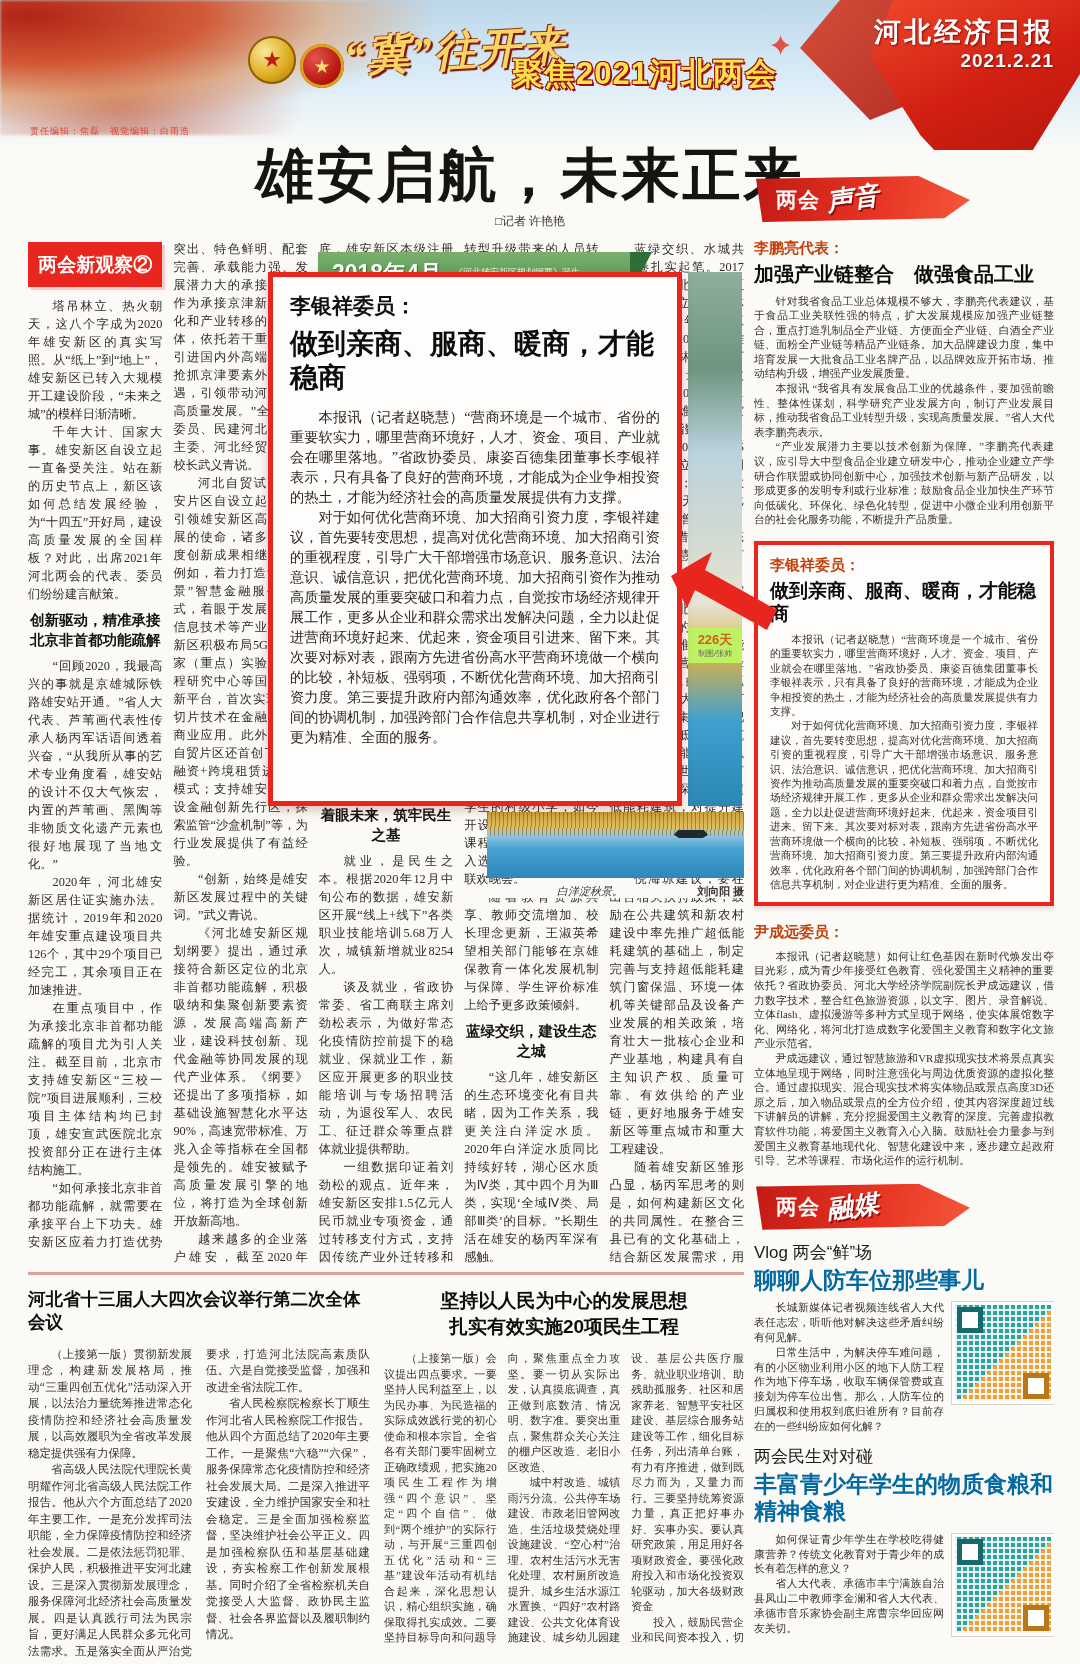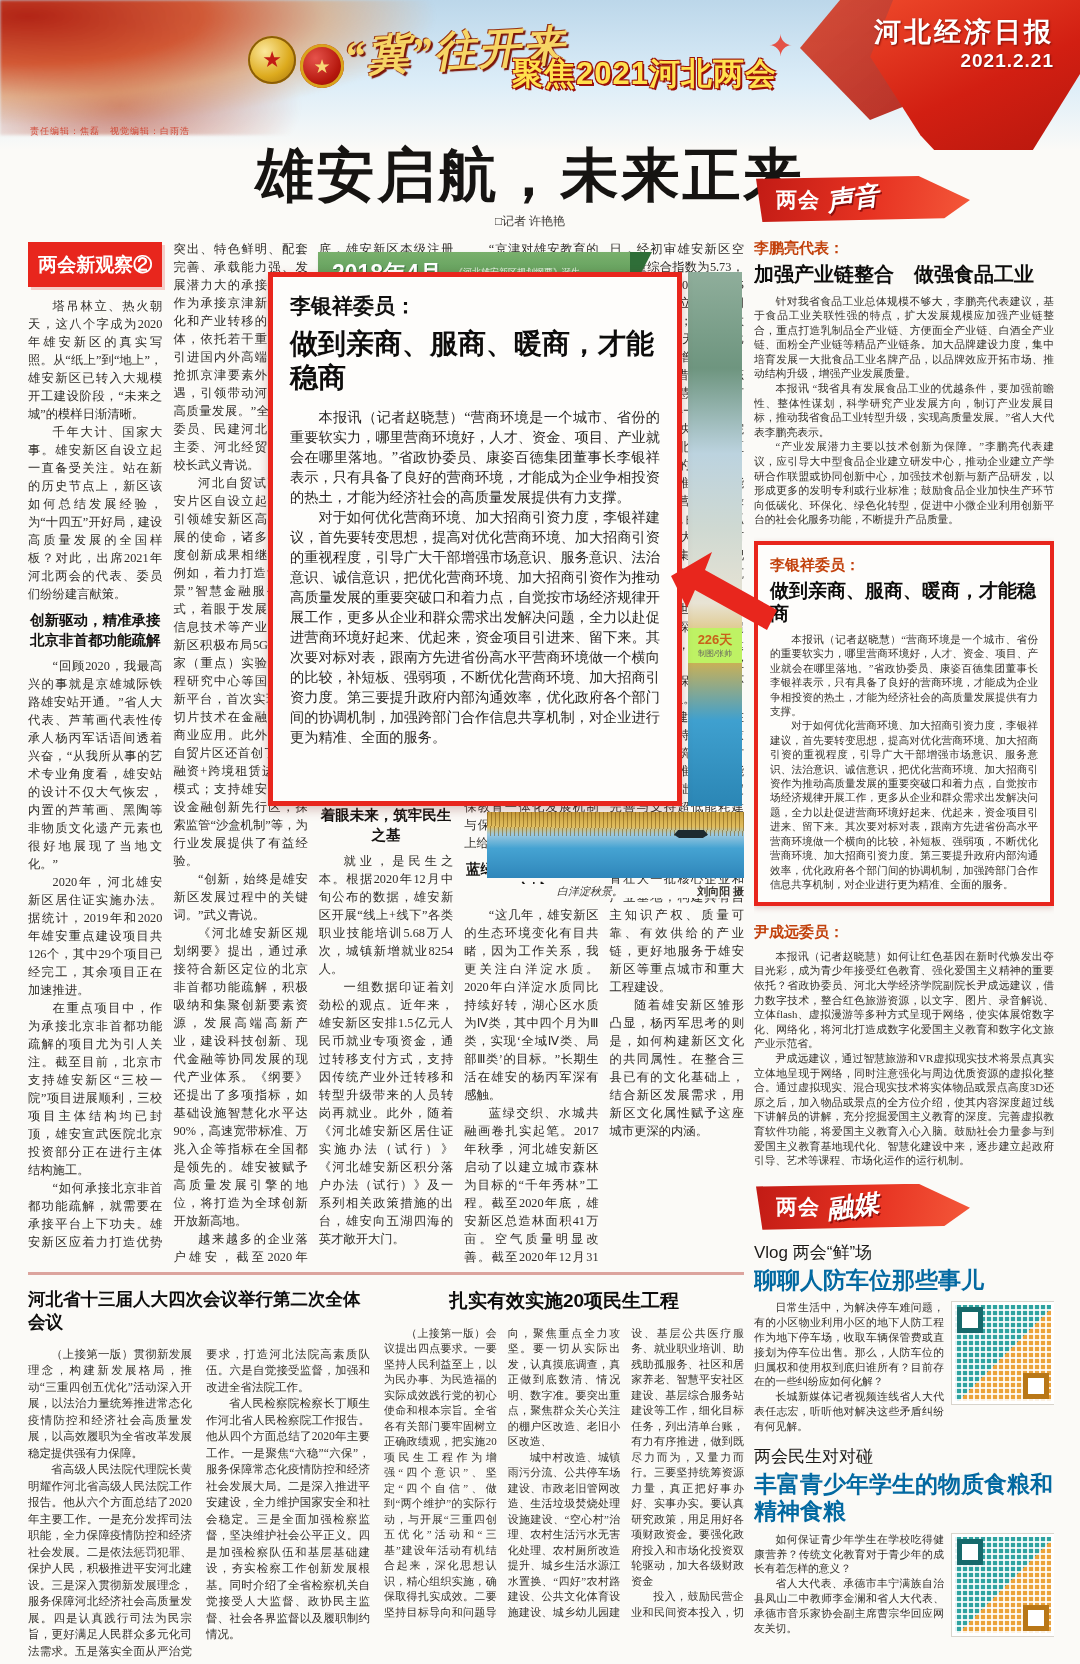--- a/index.html
+++ b/index.html
@@ -169,20 +169,21 @@
       <div class="blk p">在重点项目中，作为承接北京非首都功能疏解的项目尤为引人关注。截至目前，北京市支持雄安新区“三校一院”项目进展顺利，三校项目主体结构均已封顶，雄安宣武医院北京投资部分正在进行主体结构施工。</div>
       <div class="blk p">“如何承接北京非首都功能疏解，就需要在承接平台上下功夫。雄安新区应着力打造优势突出、特色鲜明、配套完善、承载能力强、发展潜力大的承接平台，作为承接京津新技术转化和产业转移的重要载体，依托若干重点平台引进国内外高端项目，抢抓京津要素外溢的机遇，引领带动河北经济高质量发展。”全国政协委员、民建河北省委副主委、河北经贸大学副校长武义青说。</div>
       <div class="blk p">河北自贸试验区雄安片区自设立起就肩负引领雄安新区高质量发展的使命，诸多首创制度创新成果相继落地。例如，着力打造“5G+场景”智慧金融服务新模式，着眼于发展新一代信息技术等产业方向，新区积极布局5G领域国家（重点）实验室、工程研究中心等国家级创新平台，首次实现了5G切片技术在金融机构的商业应用。此外，雄安自贸片区还首创了“跨境融资+跨境租赁进口”新模式；支持雄安新区建设金融创新先行区，探索监管“沙盒机制”等，为行业发展提供了有益经验。</div>
       <div class="blk p">“创新，始终是雄安新区发展过程中的关键词。”武义青说。</div>
       <div class="blk p">《河北雄安新区规划纲要》提出，通过承接符合新区定位的北京非首都功能疏解，积极吸纳和集聚创新要素资源，发展高端高新产业，建设科技创新、现代金融等协同发展的现代产业体系。《纲要》还提出了多项指标，如基础设施智慧化水平达90%，高速宽带标准、万兆入企等指标在全国都是领先的。雄安被赋予高质量发展引擎的地位，将打造为全球创新开放新高地。</div>
       <div class="blk p">越来越多的企业落户雄安，截至2020年底，雄安新区本级注册企业3498家，其中北京来源企业3003家，占比较高。这些企业在雄安获得优质服务，也让他们坚定了“留下来”的信心。</div>
       <div class="blk p">数据显示，截至目前，已实现新区、三县其他政务服务和360项便民服务事项，实现与省9个垂直信息系统对接和数据共享，上线“雄安智慧社保”APP，待遇资格认证、社保查询、口粮补贴查询等事项实现在线办理。</div>
       <div class="blk p">“我还注意到，在产业方面，雄安新区把疏解产业落地与新产业落地并重，推动产业向重点片区聚集，迅速形成集群。数字经济发展、二三产业融合发展正成为新产业布局的主线。”武义青认为，“新区应统筹产业布局、创新业态，整合优势，把握好时代机遇，贯彻新发展理念，努力打造创新发展示范区。”</div>
       <div class="blk h">着眼未来，筑牢民生之基</div>
       <div class="blk p">就业，是民生之本。根据2020年12月中旬公布的数据，雄安新区开展“线上+线下”各类职业技能培训5.68万人次，城镇新增就业8254人。</div>
+      <div class="blk p">谈及就业，省政协常委、省工商联主席刘劲松表示，为做好常态化疫情防控前提下的稳就业、保就业工作，新区应开展更多的职业技能培训与专场招聘活动，为退役军人、农民工、征迁群众等重点群体就业提供帮助。</div>
       <div class="blk p">一组数据印证着刘劲松的观点。近年来，雄安新区安排1.5亿元人民币就业专项资金，通过转移支付方式，支持因传统产业外迁转移和转型升级带来的人员转岗再就业。此外，随着《河北雄安新区居住证实施办法（试行）》《河北雄安新区积分落户办法（试行）》及一系列相关政策措施的出台，雄安向五湖四海的英才敞开大门。</div>
       <div class="blk p">“京津对雄安教育的帮扶有目共睹。”王淑英说。公开资料显示，目前，56所京津冀优质学校与雄安新区59所学校开展多种形式帮扶合作。“在与雄安新区的校长一起参加校长论坛时，我能强烈地感受到，曾经唯分数论的校长们，在教育理念上发生了很大转变。理念变了，学校的课程设置、校园文化等也将发生相应改变。”</div>
       <div class="blk p">执行校长、艺术教师、英语教师各一名，加上短期的流动教师，三年来，派驻近20名教育工作者，将全新的教育理念在当地落地。目前，这所最初不足500名学生的村级小学，如今开设了机器人、艺术等课程，学生排演的节目入选今年全国少儿春节联欢晚会。</div>
       <div class="blk p">随着教育资源共享、教师交流增加、校长理念更新，王淑英希望相关部门能够在京雄保教育一体化发展机制与保障、学生评价标准上给予更多政策倾斜。</div>
       <div class="blk h">蓝绿交织，建设生态之城</div>
       <div class="blk p">“这几年，雄安新区的生态环境变化有目共睹，因为工作关系，我更关注白洋淀水质。2020年白洋淀水质同比持续好转，湖心区水质为Ⅳ类，其中四个月为Ⅲ类，实现‘全域Ⅳ类、局部Ⅲ类’的目标。”长期生活在雄安的杨丙军深有感触。</div>
       <div class="blk p">蓝绿交织、水城共融画卷扎实起笔。2017年秋季，河北雄安新区启动了以建立城市森林为目标的“千年秀林”工程。截至2020年底，雄安新区总造林面积41万亩。空气质量明显改善。截至2020年12月31日，经初审雄安新区空气质量综合指数为5.73，同比下降8.90%；PM2.5浓度52微克/立方米，同比下降7.14%；优良天数平均为226天，占比61.8%，同比增加29天。</div>
       <div class="blk p">除多举措改善生态环境外，智慧城市的节能应用也值得一提。</div>
       <div class="blk p">“中共中央、国务院关于对《河北雄安新区规划纲要》的批复中，明确提出将推广超低能耗建筑作为营造优质绿色生态环境的重要抓手。”全国人大代表、河北奥润顺达集团总裁倪海琼称，超低能耗建筑节能率最高能达90%以上，是目前世界上最节能的建筑。深入推广超低能耗建筑，对提升建筑节能水平、推动行业转型升级、保护生态环境等作用明显。</div>
       <div class="blk p">倪海琼建议，要在出台相关扶持政策，鼓励在公共建筑和新农村建设中率先推广超低能耗建筑的基础上，制定完善与支持超低能耗建筑门窗保温、环境一体机等关键部品及设备产业发展的相关政策，培育壮大一批核心企业和产业基地，构建具有自主知识产权、质量可靠、有效供给的产业链，更好地服务于雄安新区等重点城市和重大工程建设。</div>
@@ -261,22 +262,22 @@
       <span class="ra">两会</span>
       <span class="rb">融媒</span>
     </div>
 
     <div class="m-item">
       <div class="m-kicker">Vlog 两会“鲜”场</div>
       <div class="m-head">聊聊人防车位那些事儿</div>
       <div class="m-body">
         <div class="qr"></div>
         <div>
+            <div class="blk p">长城新媒体记者视频连线省人大代表任志宏，听听他对解决这些矛盾纠纷有何见解。</div>
             <div class="blk p">日常生活中，为解决停车难问题，有的小区物业利用小区的地下人防工程作为地下停车场，收取车辆保管费或直接划为停车位出售。那么，人防车位的归属权和使用权到底归谁所有？目前存在的一些纠纷应如何化解？</div>
-            <div class="blk p">长城新媒体记者视频连线省人大代表任志宏，听听他对解决这些矛盾纠纷有何见解。</div>
           </div>
       </div>
     </div>
 
     <div class="m-item">
       <div class="m-kicker">两会民生对对碰</div>
       <div class="m-head">丰富青少年学生的物质食粮和精神食粮</div>
       <div class="m-body">
         <div class="qr"></div>
         <div>
@@ -293,20 +294,21 @@
   <div class="bottom-left">
     <div class="bl-head">河北省十三届人大四次会议举行第二次全体会议</div>
     <div class="bl-cols">
         <div class="blk p">（上接第一版）贯彻新发展理念，构建新发展格局，推动“三重四创五优化”活动深入开展，以法治力量统筹推进常态化疫情防控和经济社会高质量发展，以高效履职为全省改革发展稳定提供强有力保障。</div>
         <div class="blk p">省高级人民法院代理院长黄明耀作河北省高级人民法院工作报告。他从六个方面总结了2020年主要工作。一是充分发挥司法职能，全力保障疫情防控和经济社会发展。二是依法惩罚犯罪、保护人民，积极推进平安河北建设。三是深入贯彻新发展理念，服务保障河北经济社会高质量发展。四是认真践行司法为民宗旨，更好满足人民群众多元化司法需求。五是落实全面从严治党要求，打造河北法院高素质队伍。六是自觉接受监督，加强和改进全省法院工作。</div>
         <div class="blk p">省人民检察院检察长丁顺生作河北省人民检察院工作报告。他从四个方面总结了2020年主要工作。一是聚焦“六稳”“六保”，服务保障常态化疫情防控和经济社会发展大局。二是深入推进平安建设，全力维护国家安全和社会稳定。三是全面加强检察监督，坚决维护社会公平正义。四是加强检察队伍和基层基础建设，夯实检察工作创新发展根基。同时介绍了全省检察机关自觉接受人大监督、政协民主监督、社会各界监督以及履职制约情况。</div>
       </div>
   </div>
 
   <div class="bottom-mid">
+    <div class="bm-head">坚持以人民为中心的发展思想</div>
     <div class="bm-head">扎实有效实施20项民生工程</div>
     <div class="bm-cols">
         <div class="blk p">（上接第一版）会议提出四点要求。一要坚持人民利益至上，以为民办事、为民造福的实际成效践行党的初心使命和根本宗旨。全省各有关部门要牢固树立正确政绩观，把实施20项民生工程作为增强“四个意识”、坚定“四个自信”、做到“两个维护”的实际行动，与开展“三重四创五优化”活动和“三基”建设年活动有机结合起来，深化思想认识，精心组织实施，确保取得扎实成效。二要坚持目标导向和问题导向，聚焦重点全力攻坚。要一切从实际出发，认真摸底调查，真正做到底数清、情况明、数字准。要突出重点，聚焦群众关心关注的棚户区改造、老旧小区改造、</div>
         <div class="blk p">城中村改造、城镇雨污分流、公共停车场建设、市政老旧管网改造、生活垃圾焚烧处理设施建设、“空心村”治理、农村生活污水无害化处理、农村厕所改造提升、城乡生活水源江水置换、“四好”农村路建设、公共文化体育设施建设、城乡幼儿园建设、基层公共医疗服务、就业职业培训、助残助孤服务、社区和居家养老、智慧平安社区建设、基层综合服务站建设等工作，细化目标任务，列出清单台账，有力有序推进，做到既尽力而为，又量力而行。三要坚持统筹资源力量，真正把好事办好、实事办实。要认真研究政策，用足用好各项财政资金。要强化政府投入和市场化投资双轮驱动，加大各级财政资金</div>
         <div class="blk p">投入，鼓励民营企业和民间资本投入，切实解决资金难题。要加强质量监管，规范招标程序，强化工程监理和资金监管，努力打造标杆工程、精品工程、廉洁工程。四要坚持压实责任，坚决如期兑现对人民群众的承诺。要坚持谁主管谁负责、谁牵头谁协调，压实属地责任和部门职能责任，明确时间表、路线图、责任人，确保如期高质量完成各项工作。要强化督查考核，开展明察暗访，持续跟踪问效，对不作为、慢作为、乱作为行为坚决追责问责，使改革发展成果更多更公平惠及广大群众。</div>
       </div>
   </div>
 
 </div>
 

